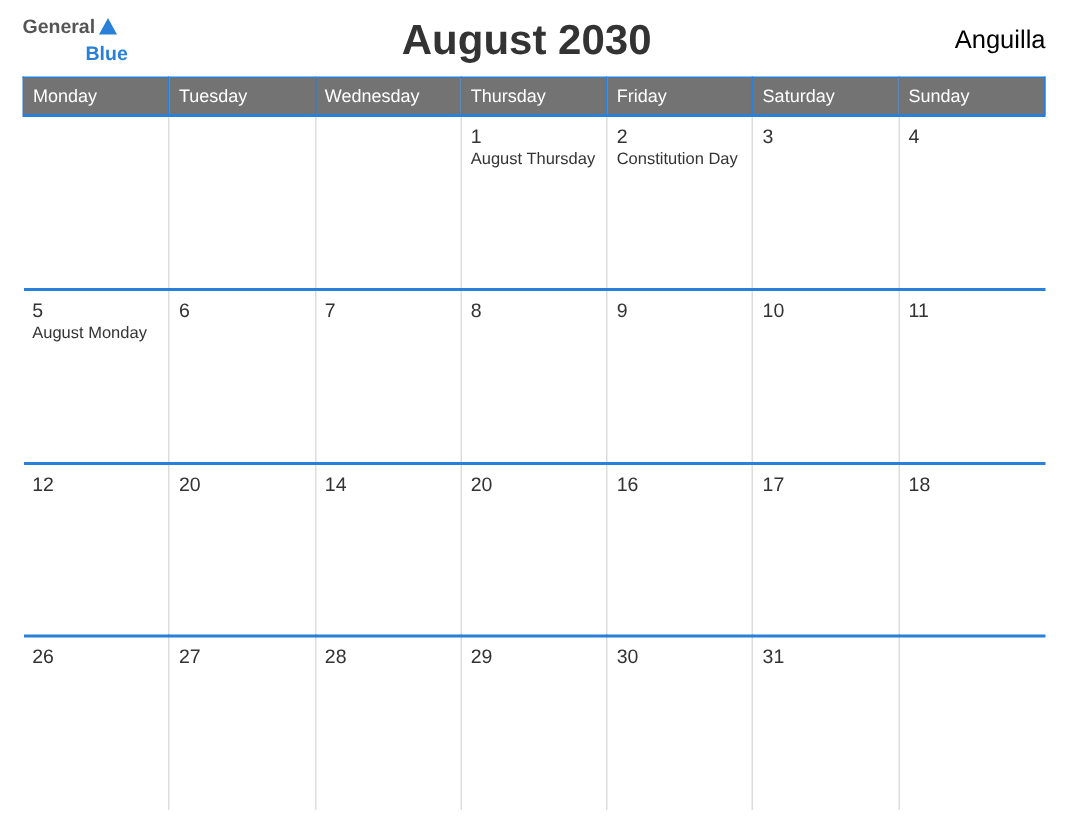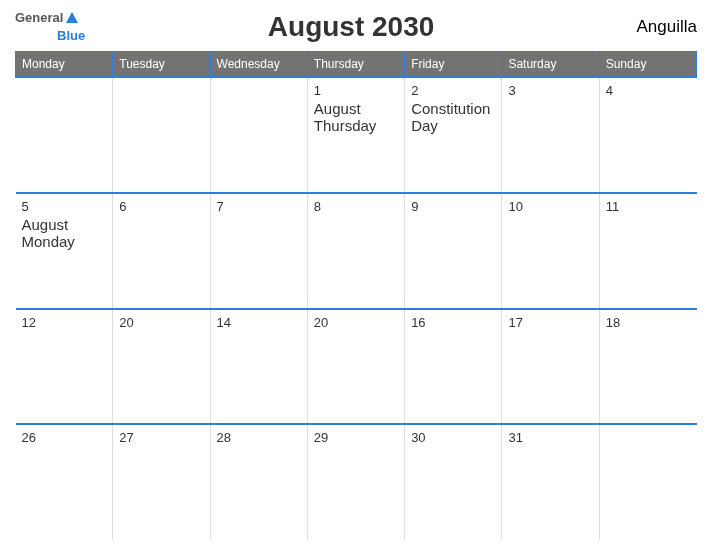--- a/index.html
+++ b/index.html
@@ -70,21 +70,21 @@
     }
     .calendar-table tbody tr td:first-child {
       border-left: none;
     }
     .day-number {
       font-size: 13px;
       color: #333;
       display: block;
     }
     .day-event {
-      font-size: 15px;
+      font-size: 11px;
       color: #333;
       display: block;
       margin-top: 2px;
     }
     .empty-cell {
       background: #f5f5f5;
     }
   </style>
 </head>
 <body>

